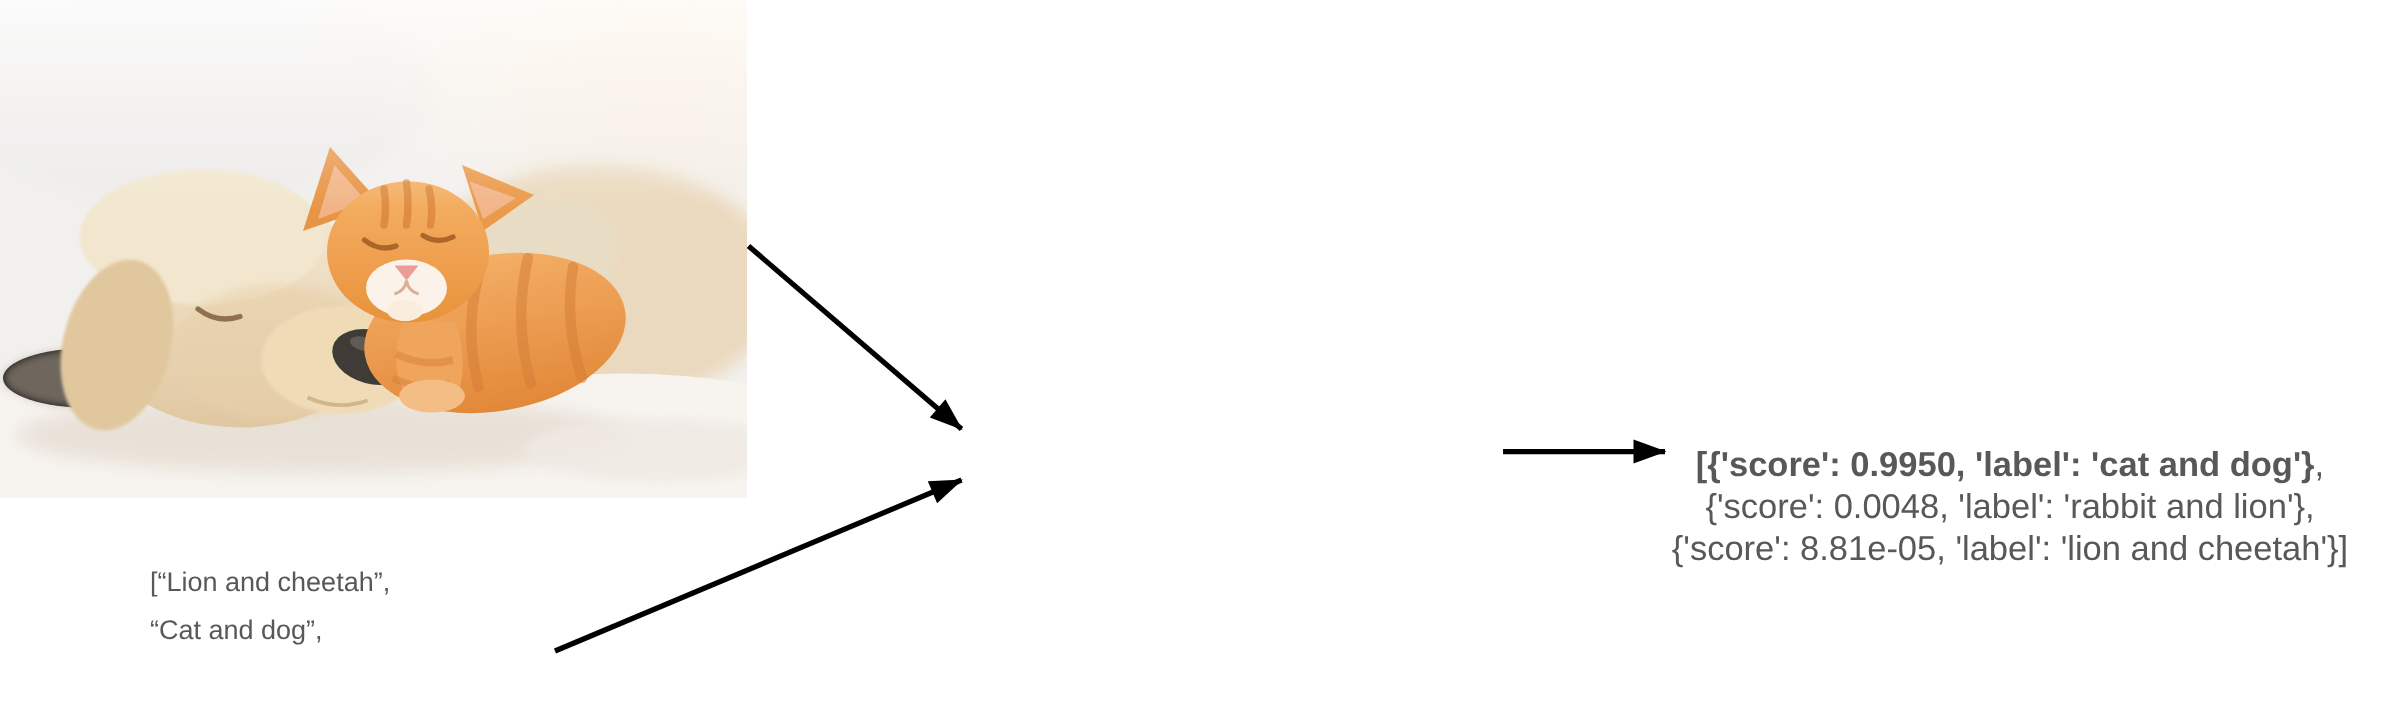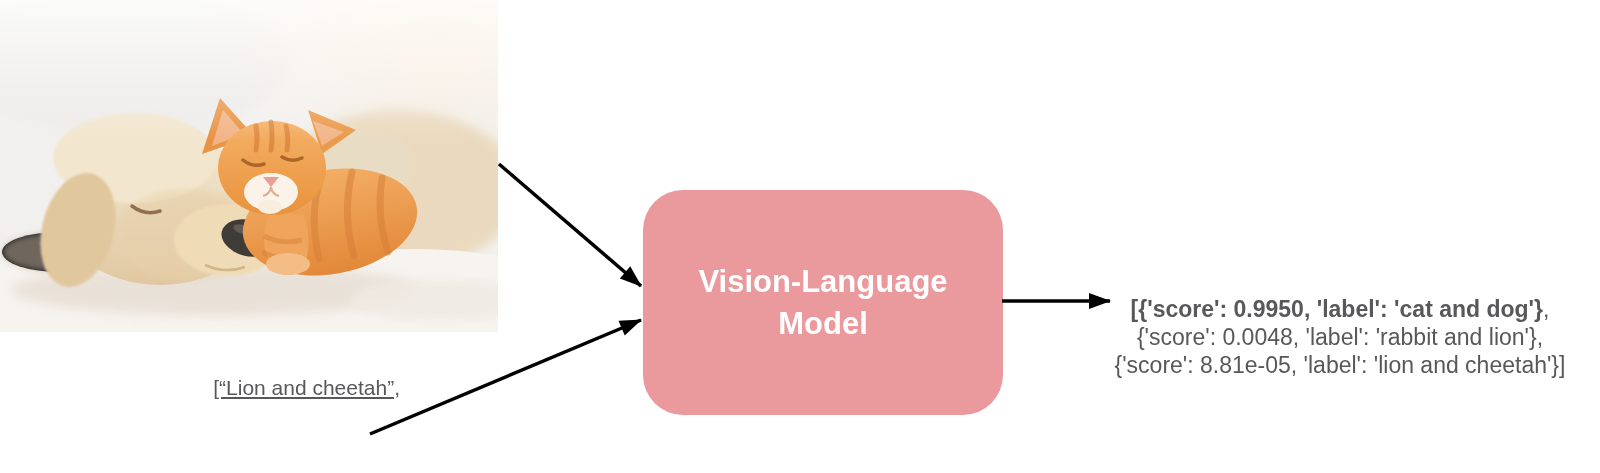--- a/index.html
+++ b/index.html
@@ -10,21 +10,21 @@
   }
   html,body{margin:0;padding:0;background:#fff;}
   body{width:1600px;height:473px;font-family:"Liberation Sans","DejaVu Sans",sans-serif;}
   .canvas{position:relative;width:1600px;height:473px;background:#fff;overflow:hidden;}
 
   .photo{position:absolute;left:0;top:0;width:498px;height:332px;}
   .photo svg{display:block;width:100%;height:100%;}
 
   .labels-list{
     position:absolute;left:100px;top:372px;width:300px;
-    text-align:right;font-size:21px;line-height:32px;color:var(--text-gray);text-decoration:underline;
+    text-align:left;font-size:18px;line-height:32px;color:var(--text-gray);
   }
 
   .model-box{
     position:absolute;left:643px;top:190px;width:360px;height:225px;
     background:var(--box-fill);border-radius:40px;
     display:flex;align-items:center;justify-content:center;
   }
   .model-label{
     color:var(--box-text);font-weight:bold;font-size:31px;line-height:42px;text-align:center;
   }
@@ -151,28 +151,23 @@
         <ellipse cx="270" cy="207" rx="12" ry="7" fill="#f9ecdc"></ellipse>
       </g>
 
       <rect width="498" height="140" fill="url(#topFade)"></rect>
       <rect width="498" height="332" fill="#ffffff" opacity="0.06"></rect>
     </svg>
   </div>
 
   <div class="labels-list">
     <div>[“Lion and cheetah”,</div>
+    <div>“Cat and dog”,</div>
   </div>
 
-  <div class="model-box">
-    <div class="model-label">
-      <div>Vision-Language</div>
-      <div>Model</div>
-    </div>
-  </div>
 
   <div class="output">
     <div class="out-line"><span class="bold">[{'score': 0.9950, 'label': 'cat and dog'}</span><span>,</span></div>
     <div class="out-line">{'score': 0.0048, 'label': 'rabbit and lion'},</div>
     <div class="out-line">{'score': 8.81e-05, 'label': 'lion and cheetah'}]</div>
   </div>
 
   <svg class="arrows" viewBox="0 0 1600 473" xmlns="http://www.w3.org/2000/svg">
     <defs>
       <marker id="arrowhead" markerUnits="userSpaceOnUse" markerWidth="24" markerHeight="18" refX="22" refY="9" orient="auto">

